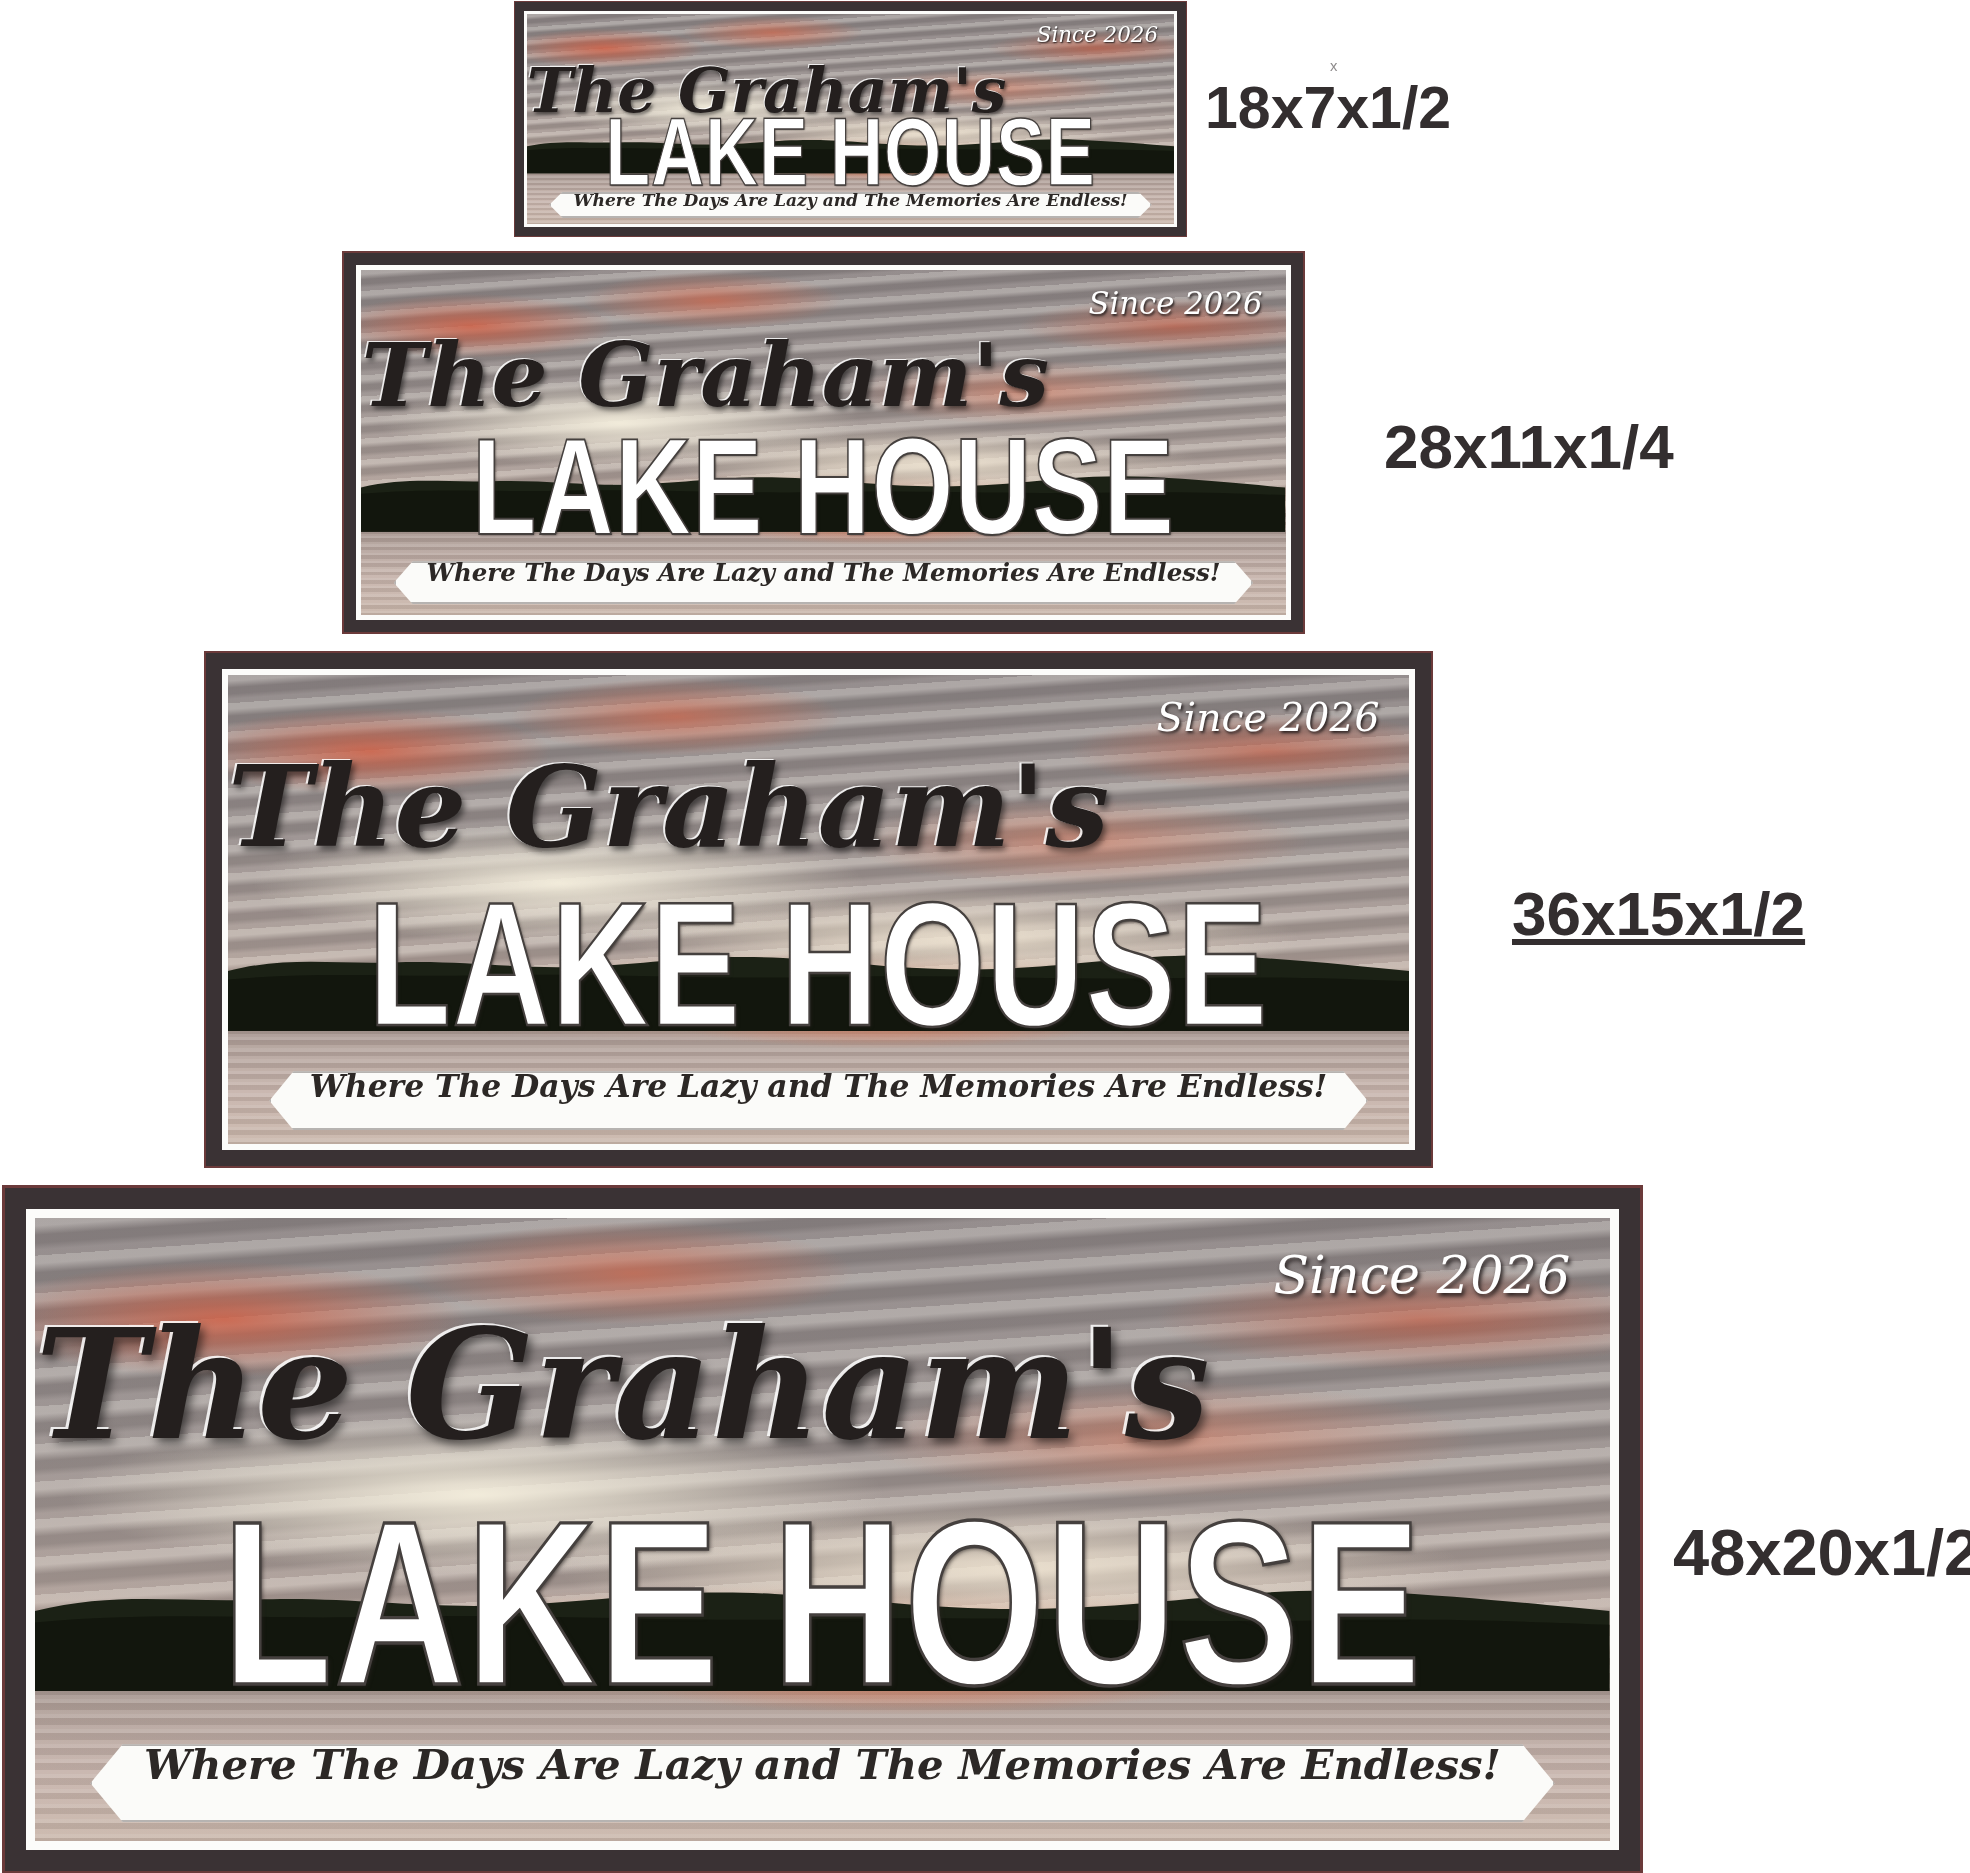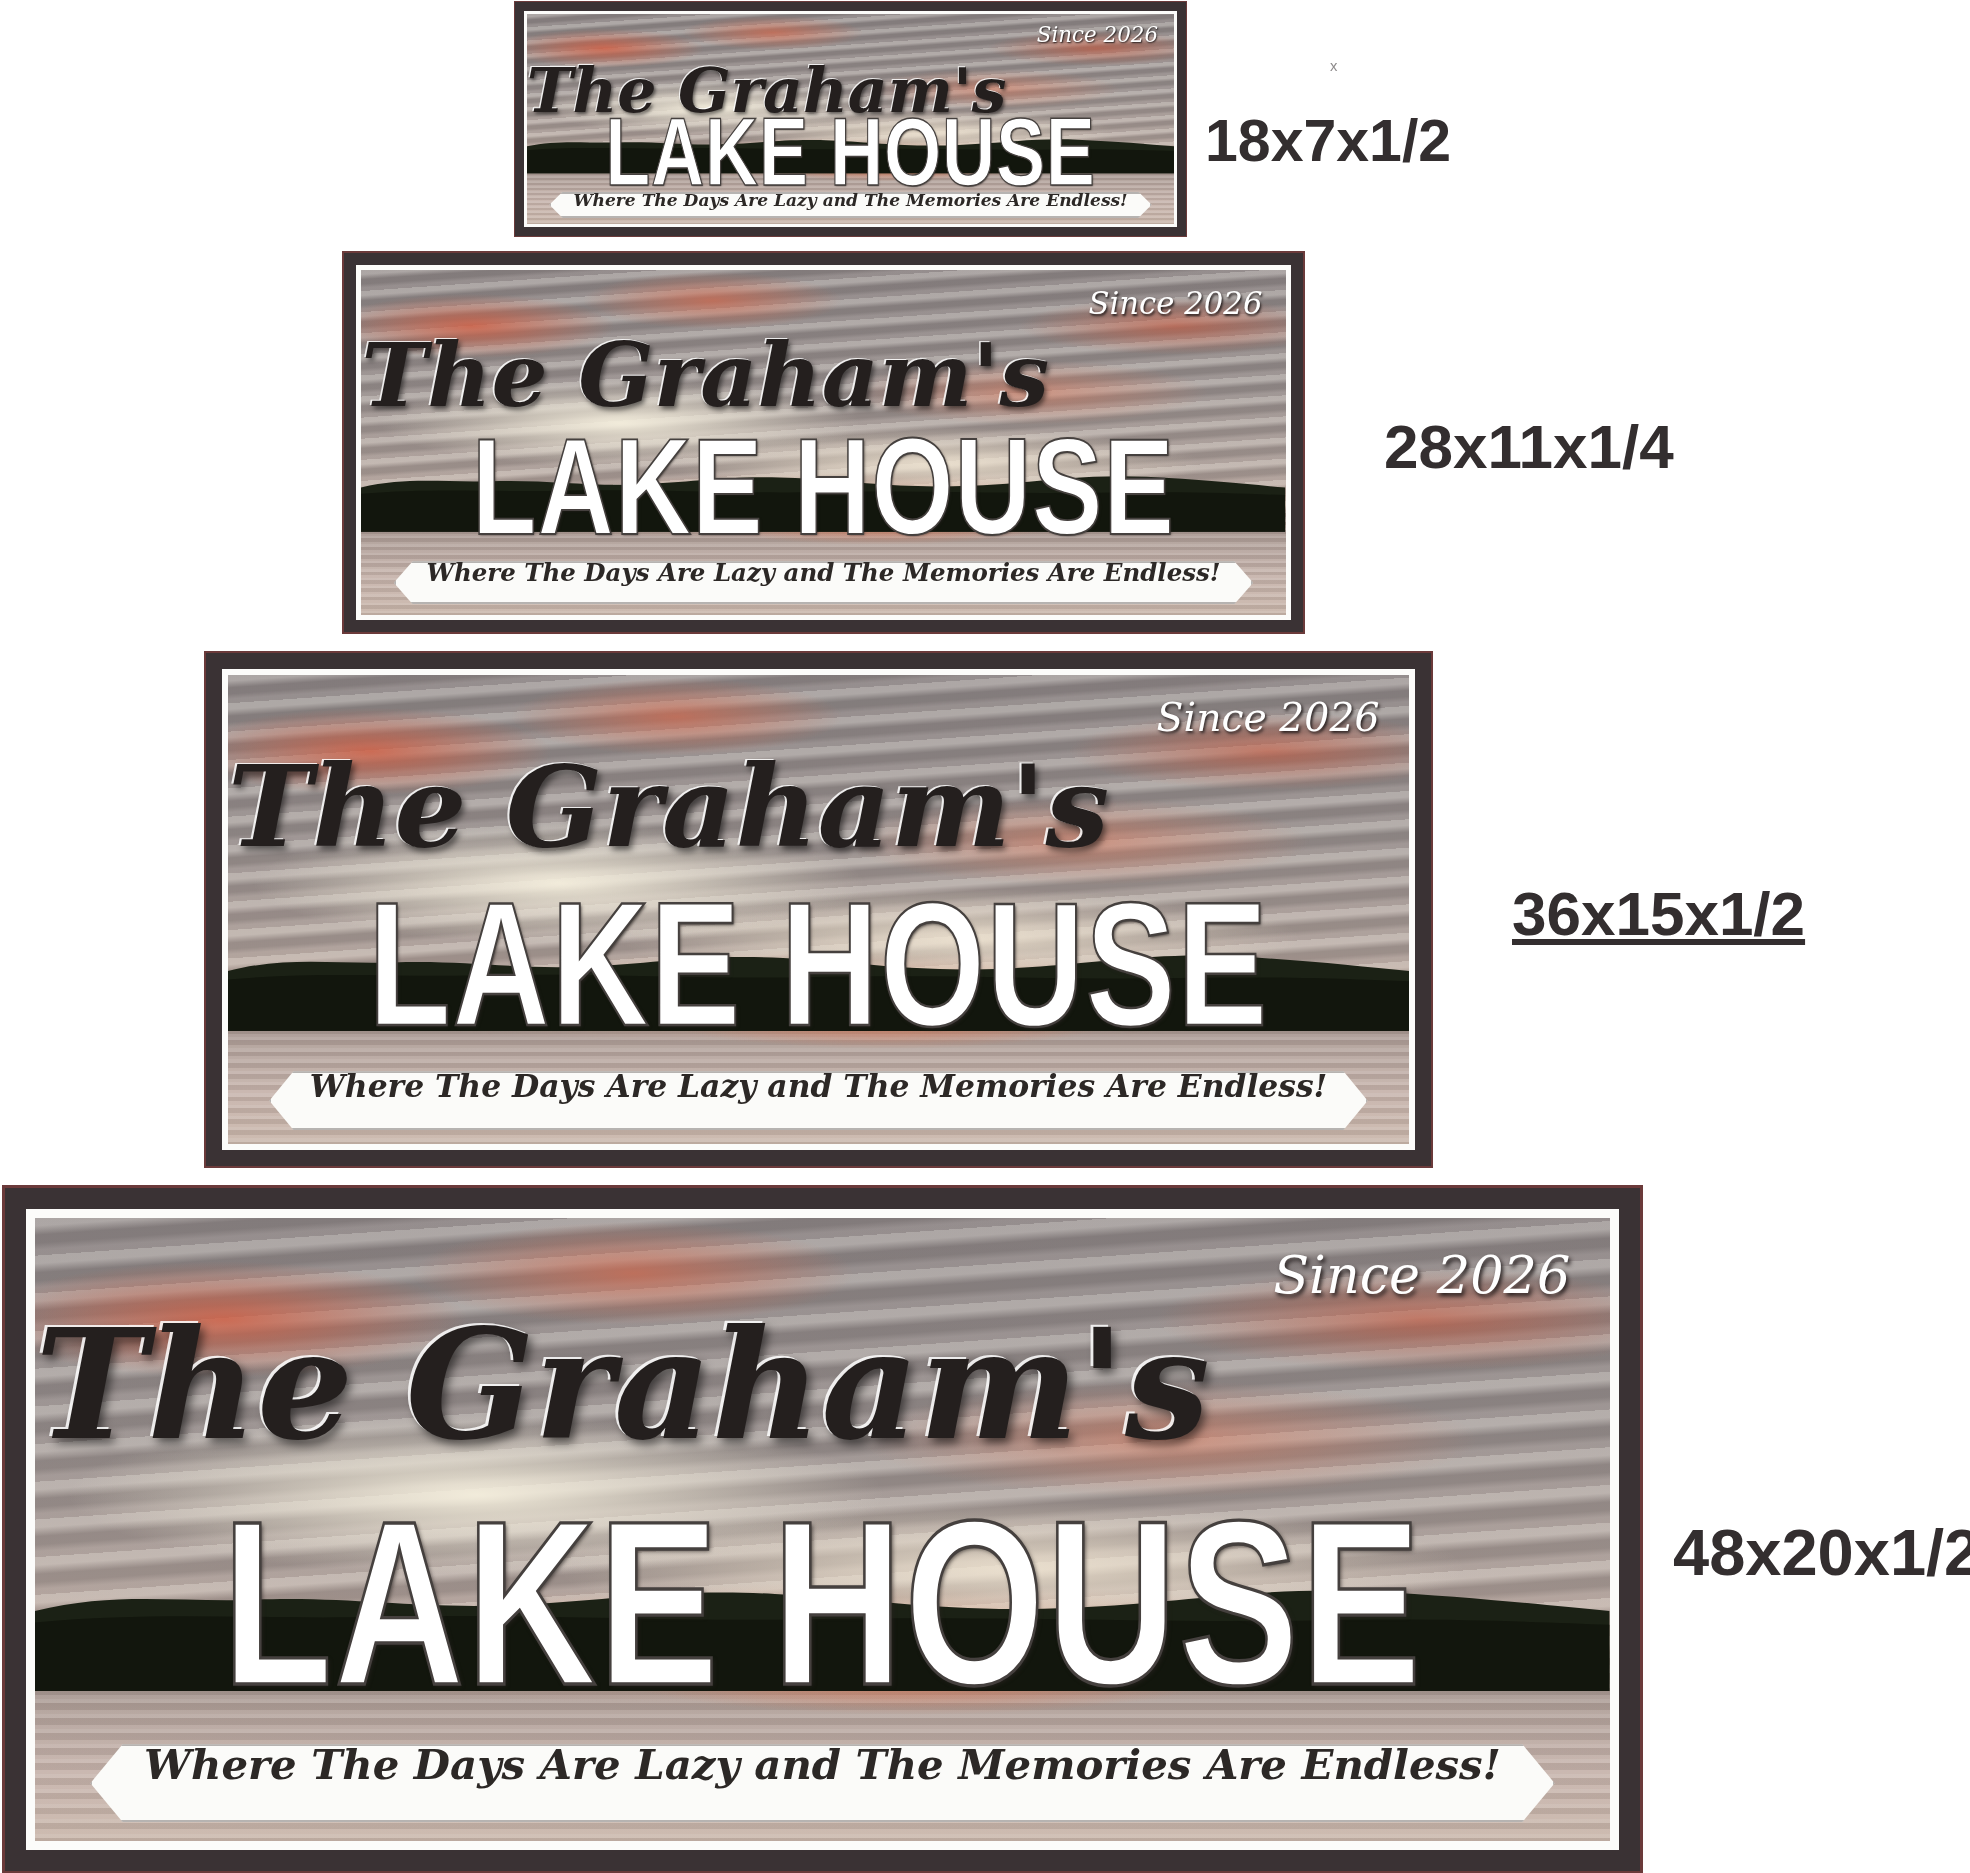--- a/index.html
+++ b/index.html
@@ -178,21 +178,21 @@
         <div class="since">Since 2026</div>
         <div class="family">The Graham's</div>
         <div class="title">LAKE HOUSE</div>
         <div class="banner">
           <span>Where The Days Are Lazy and The Memories Are Endless!</span>
         </div>
       </div>
     </div>
   </div>
 
-  <div class="size-label" style="left:1205px;top:79px;font-size:59px;margin-top:33px;">18x7x1/2</div>
+  <div class="size-label" style="left:1205px;top:79px;font-size:59px;">18x7x1/2</div>
   <div class="size-label" style="left:1384px;top:416px;font-size:62px;">28x11x1/4</div>
   <div class="size-label" style="left:1512px;top:883px;font-size:62px;text-decoration:underline;">36x15x1/2</div>
   <div class="size-label" style="left:1673px;top:1520px;font-size:65px;">48x20x1/2</div>
 
   <div class="stray-x" style="left:1330px;top:59px;">x</div>
 
 </div>
 
 
 </body></html>

